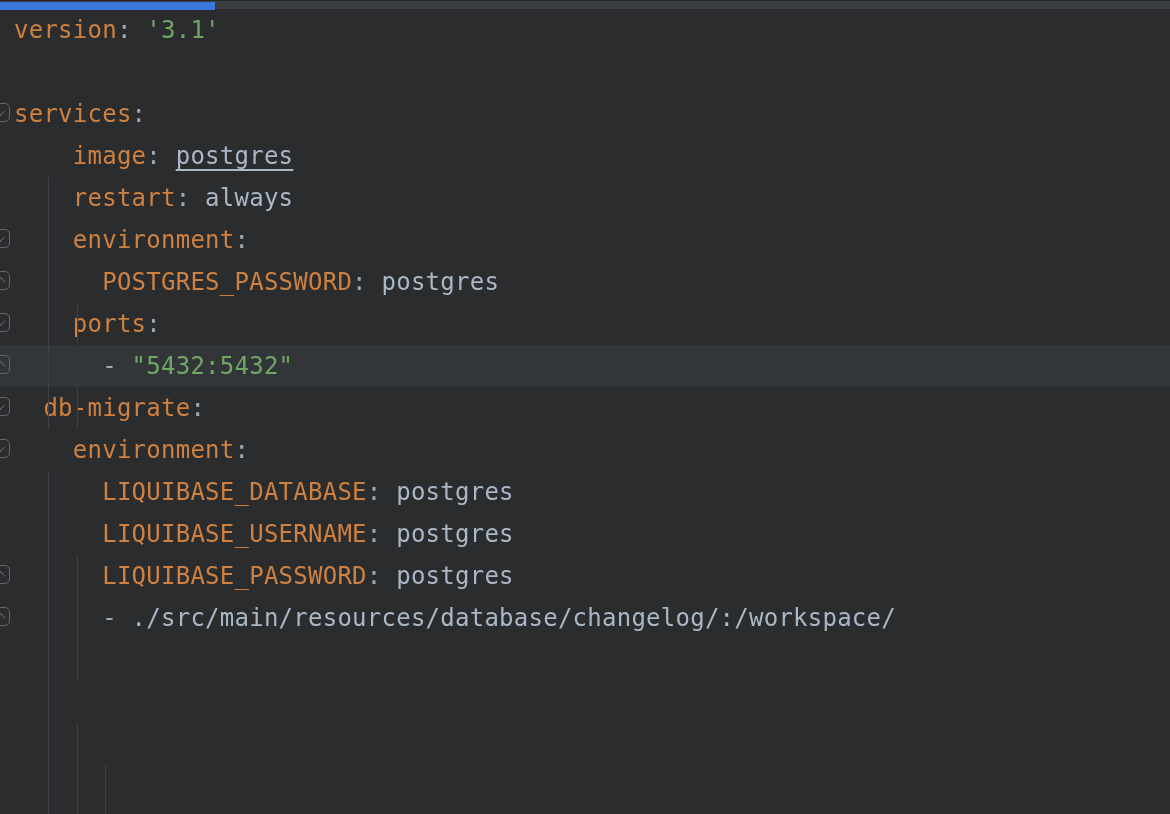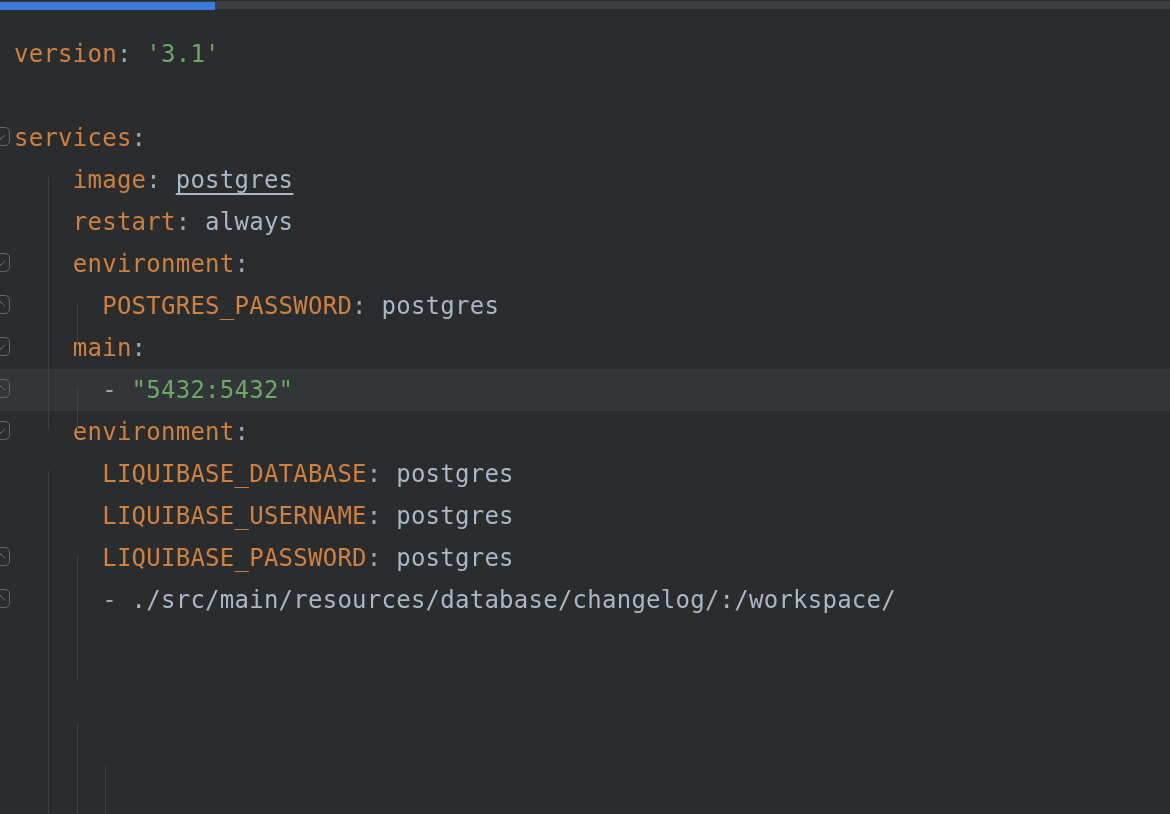--- a/index.html
+++ b/index.html
@@ -28,21 +28,21 @@
     border-top:1px solid var(--topbar-border);
     box-sizing:border-box;
   }
   .tab-indicator{
     position:absolute;left:0;top:1px;width:215px;height:8px;
     background:var(--tab-indicator);
   }
   .editor{
     position:absolute;left:0;top:9px;width:1170px;height:805px;
   }
-  .code-lines{position:absolute;left:0;top:0;width:100%;margin-top:24px;}
+  .code-lines{position:absolute;left:0;top:0;width:100%;}
   .line{
     position:relative;
     height:42px;line-height:42px;
     padding-left:14px;
     font-size:24px;letter-spacing:0.25px;
     white-space:pre;
     color:var(--value);
   }
   .line.caret-row{background:var(--caret-row);}
   .tok-key{color:var(--key);}
@@ -85,22 +85,23 @@
 
   <div class="editor">
     <div class="code-lines" id="code-lines">
         <div class="line"><span class="tok-key">version</span><span class="tok-punc">:</span><span class="tok-plain"> </span><span class="tok-str">'3.1'</span></div>
         <div class="line"></div>
         <div class="line"><div class="fold-icon fold-open"><span class="chev"></span></div><span class="tok-key">services</span><span class="tok-punc">:</span></div>
         <div class="line"><span class="tok-plain">    </span><span class="tok-key">image</span><span class="tok-punc">:</span><span class="tok-plain"> </span><span class="tok-link">postgres</span></div>
         <div class="line"><span class="tok-plain">    </span><span class="tok-key">restart</span><span class="tok-punc">:</span><span class="tok-plain"> </span><span class="tok-plain">always</span></div>
         <div class="line"><div class="fold-icon fold-open"><span class="chev"></span></div><span class="tok-plain">    </span><span class="tok-key">environment</span><span class="tok-punc">:</span></div>
         <div class="line"><div class="fold-icon fold-close"><span class="chev"></span></div><span class="tok-plain">      </span><span class="tok-key">POSTGRES_PASSWORD</span><span class="tok-punc">:</span><span class="tok-plain"> </span><span class="tok-plain">postgres</span></div>
-        <div class="line"><div class="fold-icon fold-open"><span class="chev"></span></div><span class="tok-plain">    </span><span class="tok-key">main</span><span class="tok-punc">:</span></div>
+        <div class="line"><div class="fold-icon fold-open"><span class="chev"></span></div><span class="tok-plain">    </span><span class="tok-key">ports</span><span class="tok-punc">:</span></div>
         <div class="line caret-row"><div class="fold-icon fold-close"><span class="chev"></span></div><span class="tok-plain">      </span><span class="tok-punc">- </span><span class="tok-str">"5432:5432"</span></div>
+        <div class="line"><div class="fold-icon fold-open"><span class="chev"></span></div><span class="tok-plain">  </span><span class="tok-key">db-migrate</span><span class="tok-punc">:</span></div>
         <div class="line"><div class="fold-icon fold-open"><span class="chev"></span></div><span class="tok-plain">    </span><span class="tok-key">environment</span><span class="tok-punc">:</span></div>
         <div class="line"><span class="tok-plain">      </span><span class="tok-key">LIQUIBASE_DATABASE</span><span class="tok-punc">:</span><span class="tok-plain"> </span><span class="tok-plain">postgres</span></div>
         <div class="line"><span class="tok-plain">      </span><span class="tok-key">LIQUIBASE_USERNAME</span><span class="tok-punc">:</span><span class="tok-plain"> </span><span class="tok-plain">postgres</span></div>
         <div class="line"><div class="fold-icon fold-close"><span class="chev"></span></div><span class="tok-plain">      </span><span class="tok-key">LIQUIBASE_PASSWORD</span><span class="tok-punc">:</span><span class="tok-plain"> </span><span class="tok-plain">postgres</span></div>
         <div class="line"><div class="fold-icon fold-close"><span class="chev"></span></div><span class="tok-plain">      </span><span class="tok-punc">- </span><span class="tok-plain">./src/main/resources/database/changelog/:/workspace/</span></div>
       </div>
 
     <div class="indent-guide" style="left:48px;top:168px;height:252px;"></div>
     <div class="indent-guide" style="left:48px;top:462px;height:343px;"></div>
     <div class="indent-guide" style="left:77px;top:294px;height:42px;"></div>

